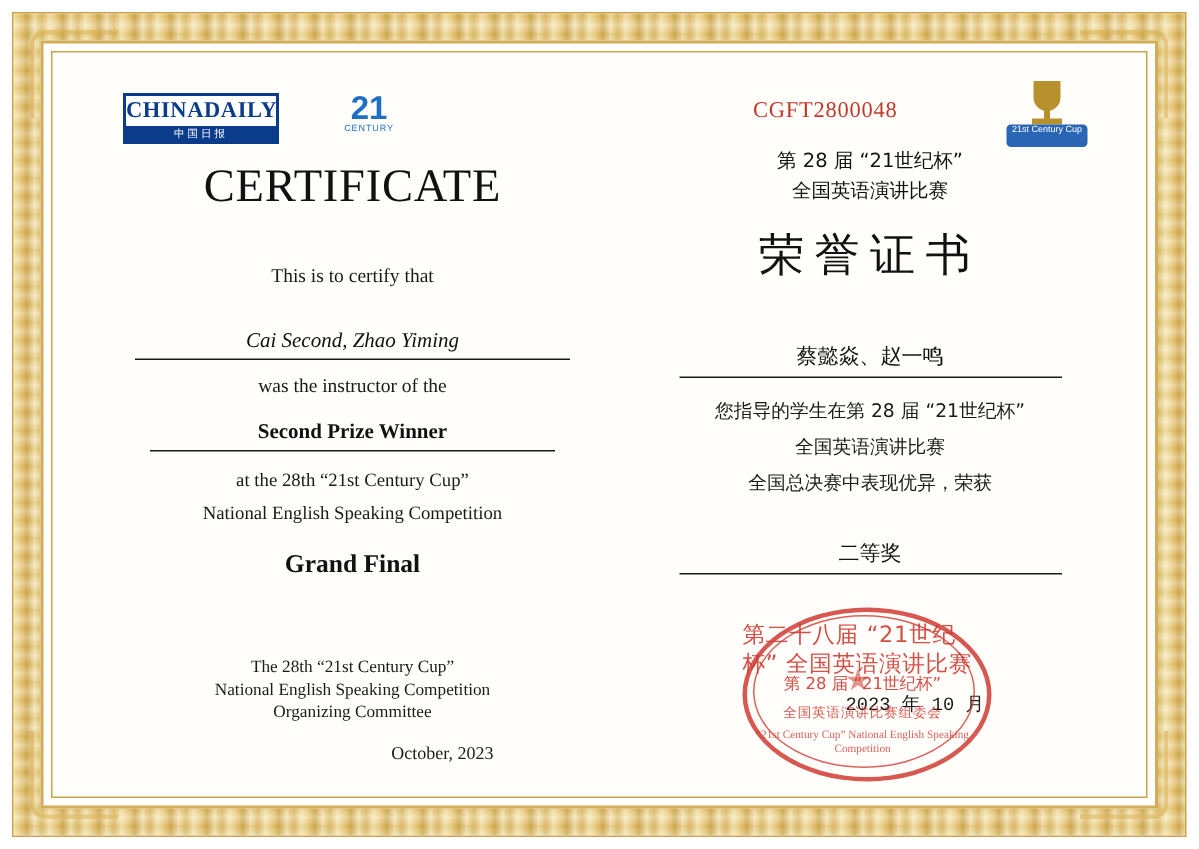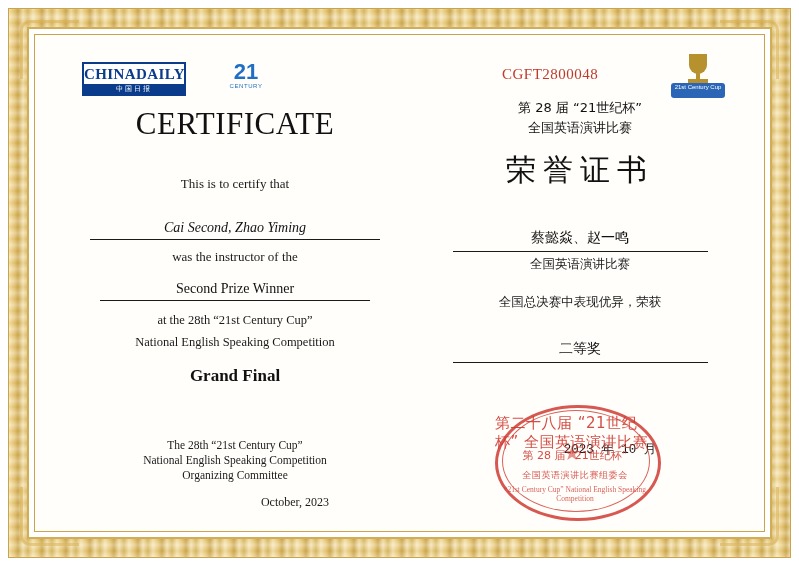--- a/index.html
+++ b/index.html
@@ -250,21 +250,21 @@
     margin: 3px auto 0 auto;
   }
   .rule.short { width: 270px; }
   .instructor-line {
     font-size: 13px;
     color: #1a1a1a;
     margin-top: 9px;
   }
   .prize-en {
     font-size: 14px;
-    font-weight: normal;
+    font-weight: bold;
     color: #111111;
     margin-top: 16px;
   }
   .event-line1 {
     font-size: 12.5px;
     color: #1a1a1a;
     margin-top: 12px;
   }
   .event-line2 {
     font-size: 12.5px;
@@ -472,22 +472,23 @@
       <div class="footer-en" style="margin-top:0">Organizing Committee</div>
       <div class="date-en">October, 2023</div>
     </div>
 
     <div class="half-right">
       <div class="cn-head1">第 28 届 “21世纪杯”</div>
       <div class="cn-head1">全国英语演讲比赛</div>
       <div class="cn-title">荣誉证书</div>
       <div class="cn-name">蔡懿焱、赵一鸣</div>
       <div class="cn-rule"></div>
+      <div class="cn-body">您指导的学生在第 28 届 “21世纪杯”</div>
       <div class="cn-body" style="margin-top:0">全国英语演讲比赛</div>
-      <div class="cn-body" style="margin-top:14px">全国总决赛中表现优异，荣获</div>
+      <div class="cn-body" style="margin-top:0">全国总决赛中表现优异，荣获</div>
       <div class="cn-prize">二等奖</div>
       <div class="cn-rule"></div>
       <div class="cn-date">2023 年 10 月</div>
     </div>
 
     <div class="seal">
       <div class="ring"></div>
       <div class="ring2"></div>
       <div class="star">★</div>
       <div class="seal-top">第二十八届 “21世纪杯” 全国英语演讲比赛</div>

